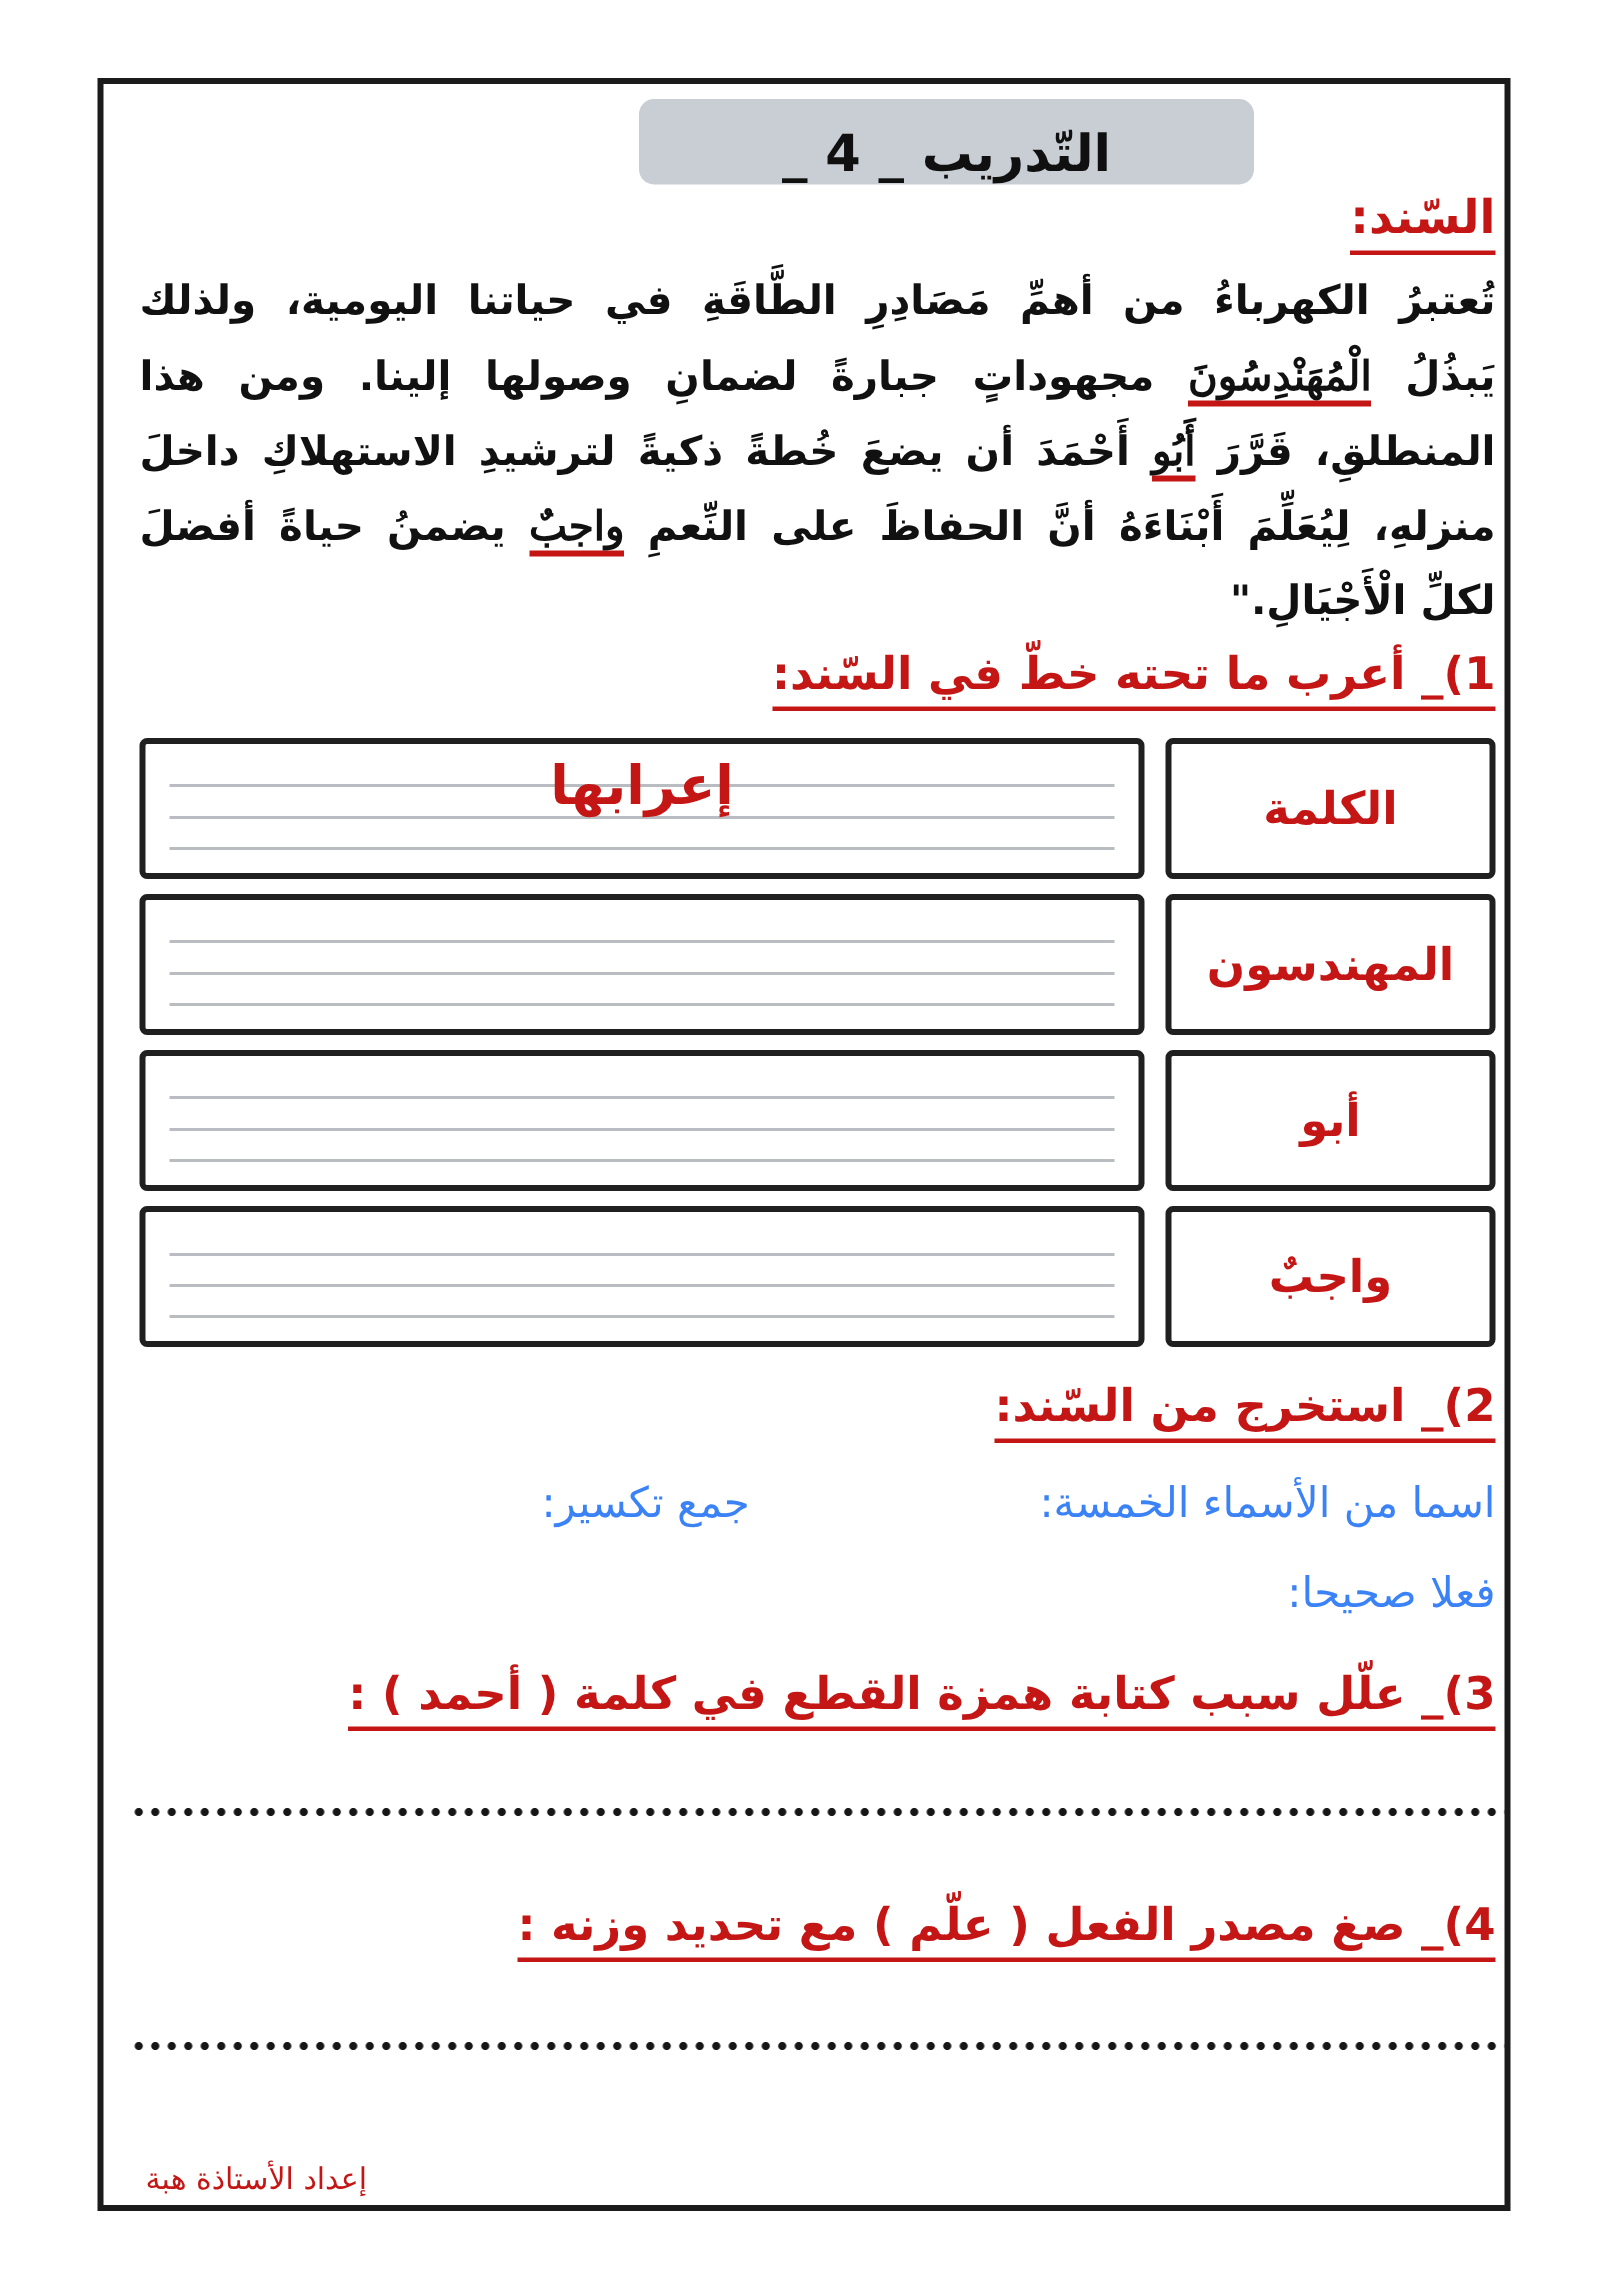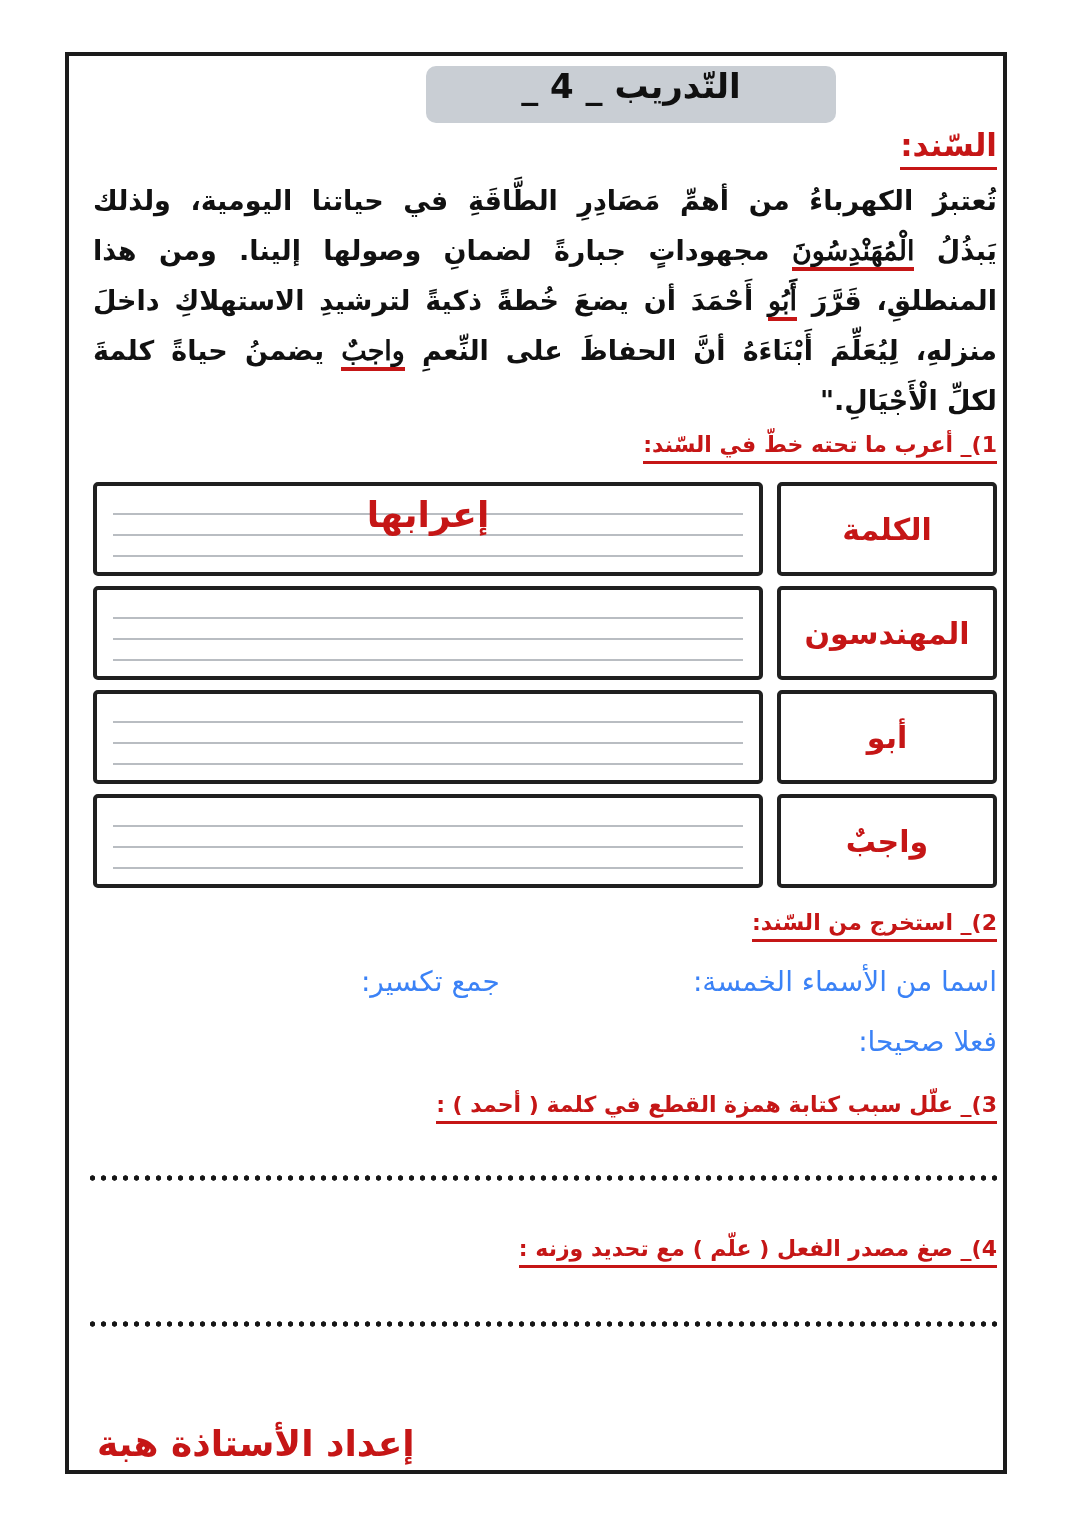--- a/index.html
+++ b/index.html
@@ -15,41 +15,41 @@
     direction:rtl;color:#111;
   }
   .frame{
     position:absolute;left:65px;top:52px;width:942px;height:1422px;
     border:4px solid var(--border-dark);box-sizing:border-box;
     padding:6px 6px 0 24px;background:#fff;
   }
   
   .title-box{
     width:410px;height:57px;background:var(--title-bg);
-    border-radius:10px;display:flex;align-items:flex-start;justify-content:center;
+    border-radius:10px;display:flex;align-items:flex-end;justify-content:center;
     margin:4px auto 0;position:relative;left:86px;
   }
   .title-box span{font-size:34px;font-weight:bold;color:#101010;}
   
   .sanad-label-wrap{margin-top:4px;}
   .red-ul{
     display:inline-block;color:var(--red);font-weight:bold;
     border-bottom:3px solid var(--red);padding-bottom:4px;
   }
   .sanad-label{font-size:31px;}
   .sanad-paragraph{margin-top:6px;font-size:27px;font-weight:bold;}
   .sline{
     line-height:50px;height:50px;
     text-align:justify;text-align-last:justify;text-justify:inter-word;
     white-space:normal;
   }
   .sline.last{text-align-last:start;}
   .u-red{border-bottom:4px solid var(--red);padding-bottom:1px;font-family:Liberation Serif, serif;}
   
-  .q-heading{font-size:22px;}
+  .q-heading{font-size:30px;}
   .q-heading .red-ul{border-bottom-width:3px;}
   .qh1{margin-top:6px;}
   .qh2{margin-top:22px;text-align:right;}
   .qh3{margin-top:28px;}
   .qh4{margin-top:54px;}
   
   .irab-table{margin-top:18px;}
   .irab-row{display:flex;gap:14px;margin-bottom:10px;height:94px;}
   .cell{
     border:4px solid #202020;border-radius:5px;background:#fff;
@@ -76,41 +76,41 @@
   .dotted-line{
     height:8px;width:calc(100% + 12px);margin-right:-6px;
     background-image:radial-gradient(circle,#161616 2.4px,transparent 3px);
     background-size:11px 8px;background-repeat:repeat-x;
   }
   .dl1{margin-top:50px;}
   .dl2{margin-top:52px;}
   
   .footer{
     position:absolute;bottom:6px;left:28px;
-    color:var(--red);font-weight:bold;font-size:36px;direction:rtl;
+    color:var(--red);font-weight:normal;font-size:20px;direction:rtl;
   }
 </style>
 </head>
 <body>
 
 <div class="frame">
 
   <div class="title-box">
     <span>التّدريب _ 4 _</span>
   </div>
 
   <div class="sanad-label-wrap">
     <span class="red-ul sanad-label">السّند:</span>
   </div>
 
   <div class="sanad-paragraph">
       <div class="sline"><span>تُعتبرُ الكهرباءُ من أهمِّ مَصَادِرِ الطَّاقَةِ في حياتنا اليومية، ولذلك</span></div>
       <div class="sline"><span>يَبذُلُ </span><span class="u-red">الْمُهَنْدِسُونَ</span><span> مجهوداتٍ جبارةً لضمانِ وصولها إلينا. ومن هذا</span></div>
       <div class="sline"><span>المنطلقِ، قَرَّرَ </span><span class="u-red">أَبُو</span><span> أَحْمَدَ أن يضعَ خُطةً ذكيةً لترشيدِ الاستهلاكِ داخلَ</span></div>
-      <div class="sline"><span>منزلهِ، لِيُعَلِّمَ أَبْنَاءَهُ أنَّ الحفاظَ على النِّعمِ </span><span class="u-red">واجبٌ</span><span> يضمنُ حياةً كلمةَ</span></div>
+      <div class="sline"><span>منزلهِ، لِيُعَلِّمَ أَبْنَاءَهُ أنَّ الحفاظَ على النِّعمِ </span><span class="u-red">واجبٌ</span><span> يضمنُ حياةً أفضلَ</span></div>
       <div class="sline last"><span>لكلِّ الْأَجْيَالِ."</span></div>
     </div>
 
   <div class="q-heading qh1">
     <span class="red-ul">1)_ أعرب ما تحته خطّ في السّند:</span>
   </div>
 
   <div class="irab-table">
     <div class="irab-row">
       <div class="cell word-cell">

